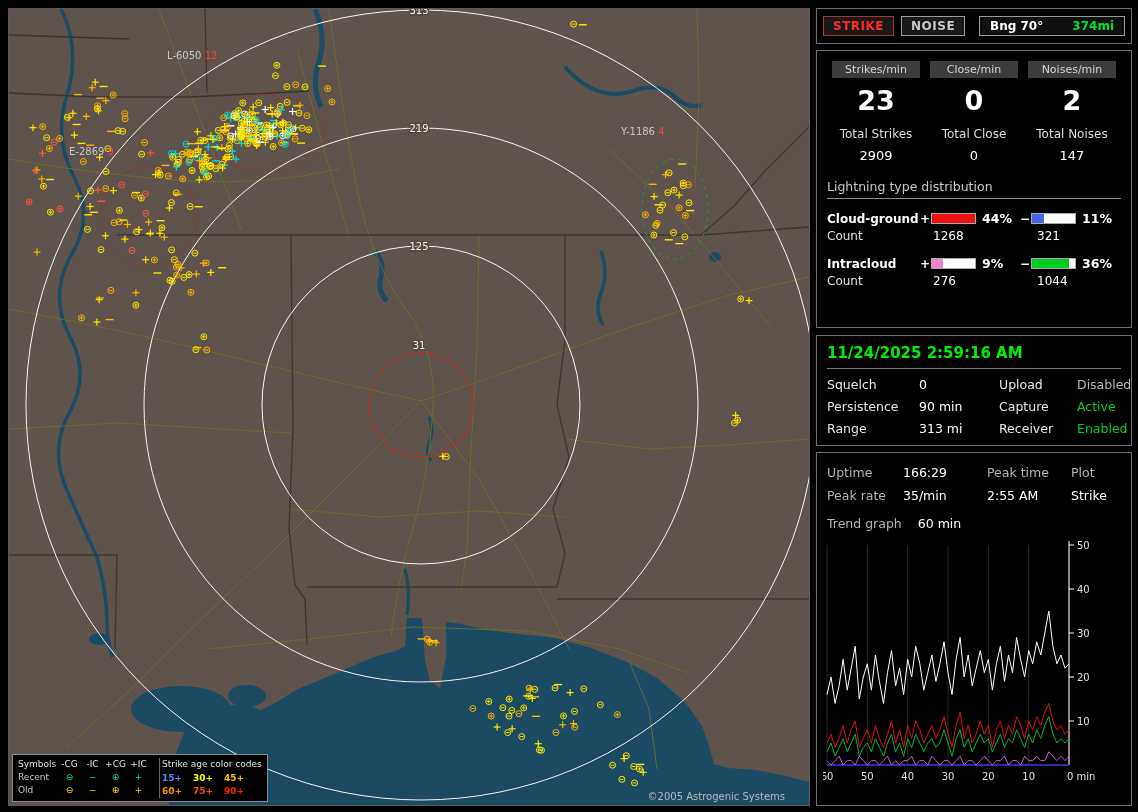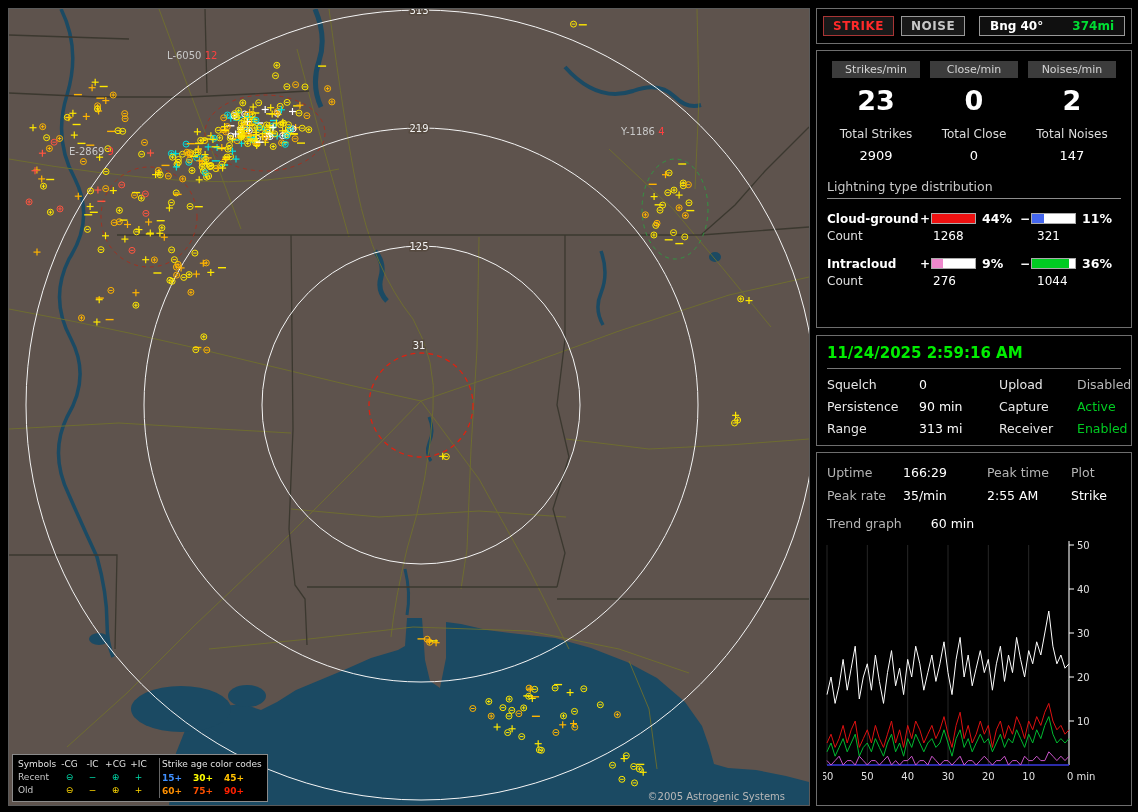--- a/index.html
+++ b/index.html
@@ -65,21 +65,21 @@
   .status-grid { display: grid; grid-template-columns: 92px 80px 78px auto; row-gap: 7px; font-size: 12.5px; }
   .status-grid .sl { color: #e6e6e6; }
   .status-grid .sv { color: #fff; }
 
   .info-grid { display: grid; grid-template-columns: 76px 84px 84px auto; row-gap: 8px;
                font-size: 12.5px; padding-left: 4px; margin-top: 4px; }
   .il { color: #b4b4b4; }
   .iv { color: #fff; }
   .trend-row { margin: 13px 0 2px 4px; font-size: 12.5px; }
   .trend-row .tl { color: #b4b4b4; }
-  .trend-row .tv { color: #fff; margin-left: 25px; }
+  .trend-row .tv { color: #fff; margin-left: 12px; }
   #trend-svg { display: block; margin-top: 4px; }
 </style>
 </head>
 <body>
 
 <div class="app">
 
   <div class="map-panel">
     <svg id="map-svg" viewBox="0 0 800 796">
       <rect x="0" y="0" width="800" height="796" fill="#5e534d"></rect>
@@ -1100,21 +1100,21 @@
 
     <div class="map-copyright">©2005 Astrogenic Systems</div>
   </div>
 
   <div class="sidebar">
 
     <div class="panel panel-top">
       <div class="chip chip-strike" style="color: rgb(255, 42, 42);">STRIKE</div>
       <div class="chip chip-noise">NOISE</div>
       <div class="bng-box">
-        <span>Bng 40°</span>
+        <span>Bng 70°</span>
         <span style="color: rgb(0, 221, 51);">374mi</span>
       </div>
     </div>
 
     <div class="panel panel-stats">
       <div class="rate-grid">
         <div>
           <div class="rate-chip">Strikes/min</div>
           <div class="rate-value">23</div>
           <div class="total-label">Total Strikes</div>

